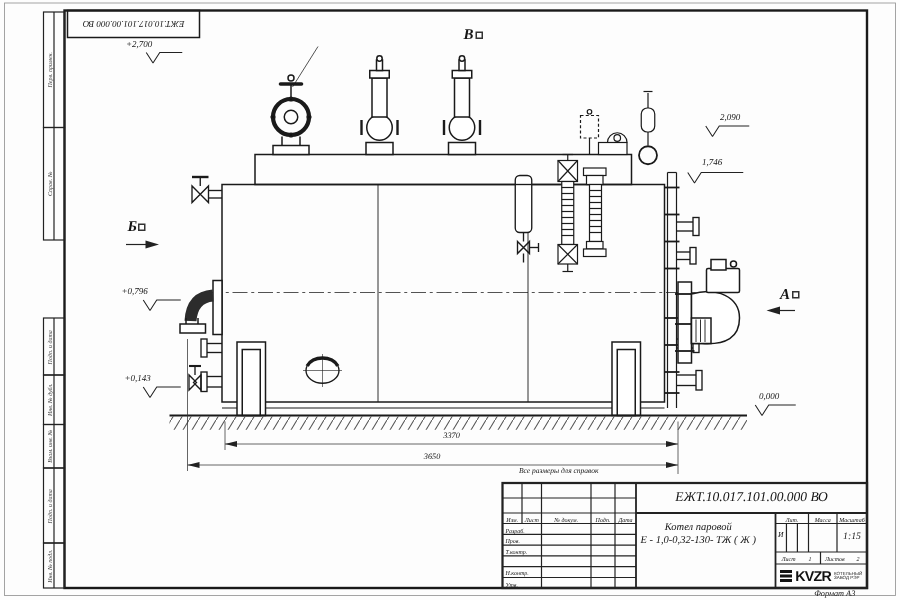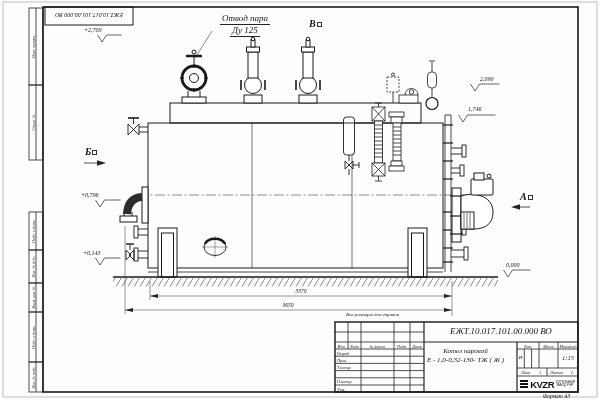--- a/index.html
+++ b/index.html
@@ -323,24 +323,20 @@
 <span class="t s6 ctr flip" style="left:45px;top:11px;width:88px;">ЕЖТ.10.017.101.00.000  ВО</span>
 
 <span class="vtext" style="left:-2px;top:44px;">Перв. примен.</span>
 <span class="vtext" style="left:-2px;top:120px;">Справ. №</span>
 <span class="vtext" style="left:-2px;top:228.5px;">Подп. и дата</span>
 <span class="vtext" style="left:-2px;top:264px;">Инв. № дубл.</span>
 <span class="vtext" style="left:-2px;top:295px;">Взам. инв. №</span>
 <span class="vtext" style="left:-2px;top:334.5px;">Подп. и дата</span>
 <span class="vtext" style="left:-2px;top:374.5px;">Инв. № подл.</span>
 
-<div class="t s9 ctr callout" style="left:205px;top:13px;width:80px;">
-  <span>Отвод пара</span><br>
-  <span>Ду 125</span>
-</div>
 
 <span class="t s10" style="left:85px;top:146px;"><i>Б</i><i class="refbox"></i></span>
 <span class="t s10" style="left:309px;top:18px;"><i>В</i><i class="refbox"></i></span>
 <span class="t s10" style="left:520px;top:191px;"><i>А</i><i class="refbox"></i></span>
 
 <span class="t s6" style="left:84px;top:27px;">+2,700</span>
 <span class="t s6" style="left:480px;top:76px;">2,090</span>
 <span class="t s6" style="left:468px;top:106px;">1,746</span>
 <span class="t s6" style="left:81px;top:192px;">+0,796</span>
 <span class="t s6" style="left:83px;top:250px;">+0,143</span>

